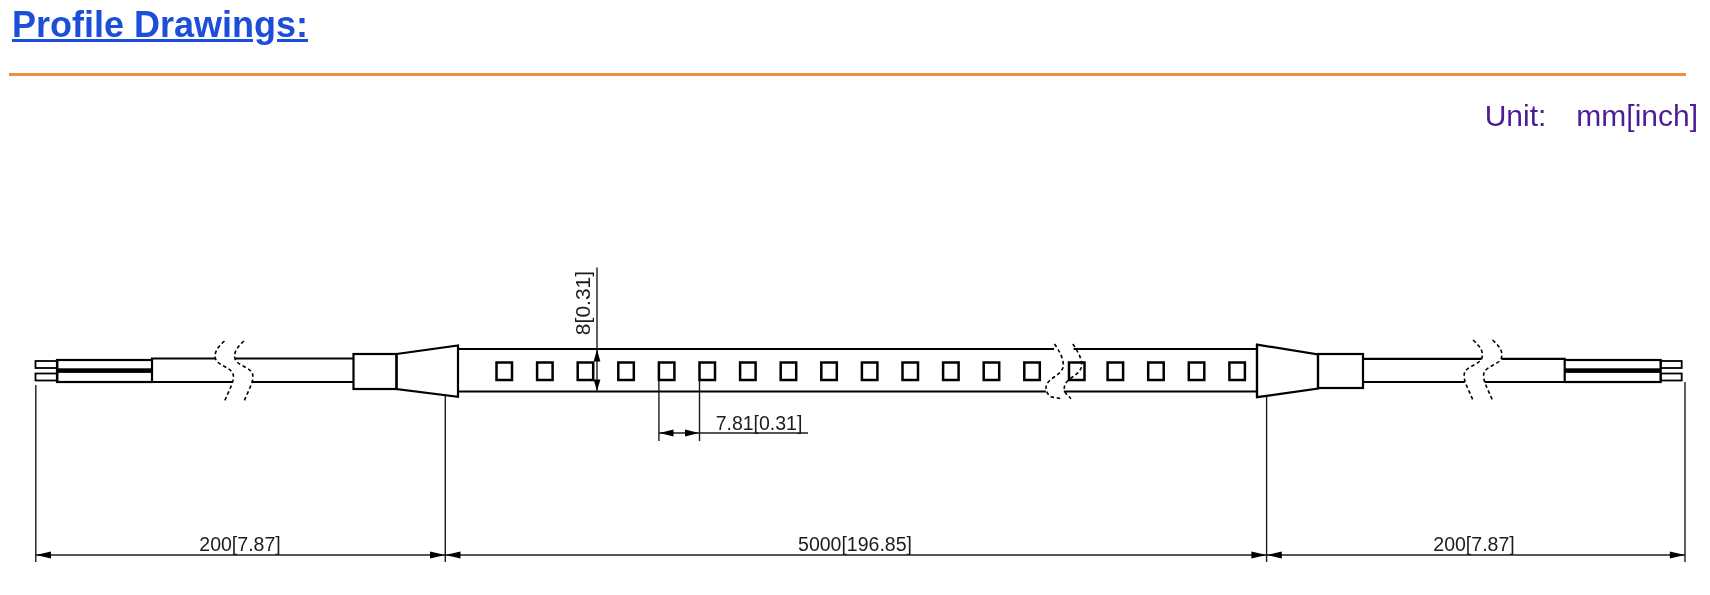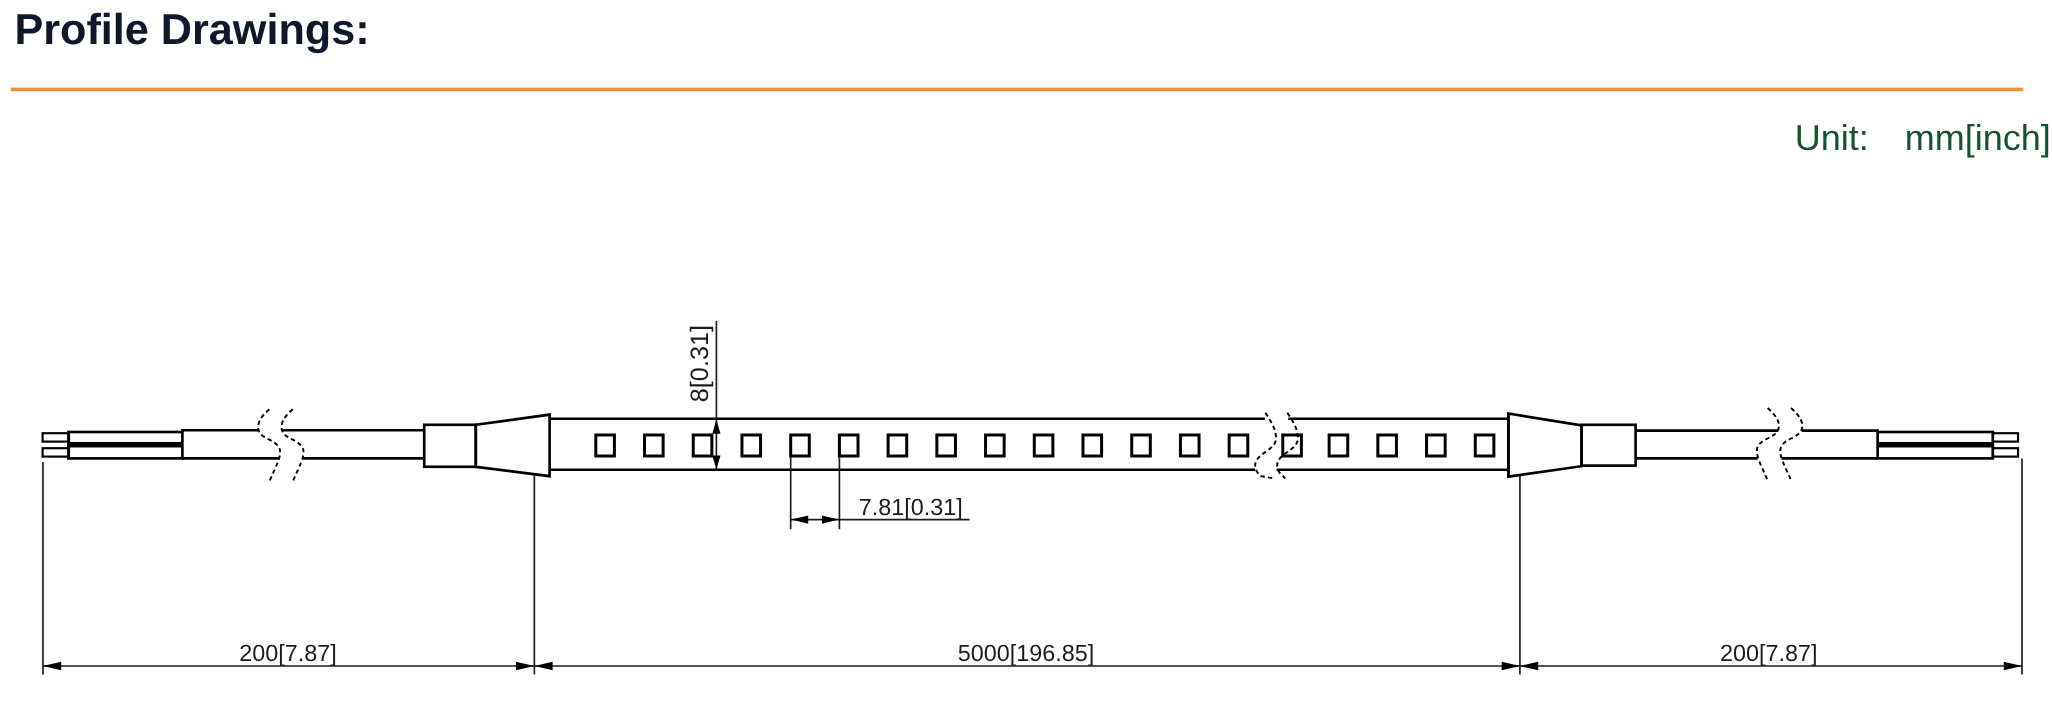--- a/index.html
+++ b/index.html
@@ -1,19 +1,19 @@
 <!DOCTYPE html>
 <html><head>
 <meta charset="utf-8">
 <style>
   html,body{margin:0;padding:0;background:#ffffff;width:1710px;height:595px;overflow:hidden;}
   body{font-family:"Liberation Sans", sans-serif;position:relative;}
-  .title{position:absolute;left:12px;top:4px;font-size:36px;font-weight:bold;color:#0f172a;letter-spacing:0px;}
+  .title{position:absolute;left:12px;top:4px;font-size:36px;font-weight:bold;color:#1d4ed8;letter-spacing:0px;text-decoration:underline;}
   .rule{position:absolute;left:9px;top:73px;width:1677px;height:3px;background:#e8913e;}
-  .unit{position:absolute;right:1px;top:99px;font-size:30px;color:#14532d;}
+  .unit{position:absolute;right:12px;top:99px;font-size:30px;color:#4c1d95;}
   svg{position:absolute;left:0;top:0;}
   text{font-family:"Liberation Sans", sans-serif;fill:#1c1c1c;}
 </style>
 </head>
 <body>
 
 <div class="title">Profile Drawings:</div>
 
 <div class="rule"></div>
 

